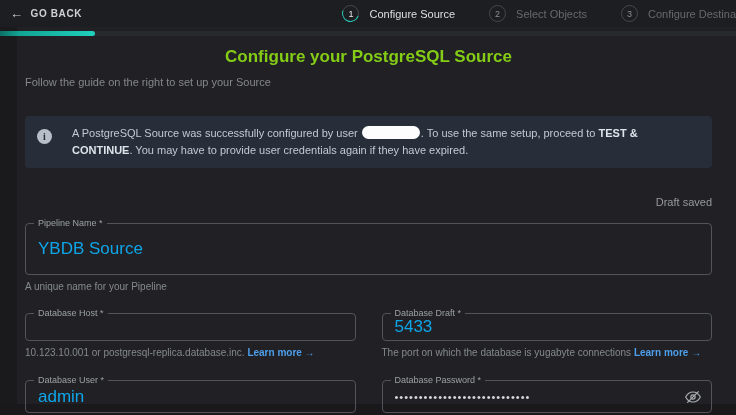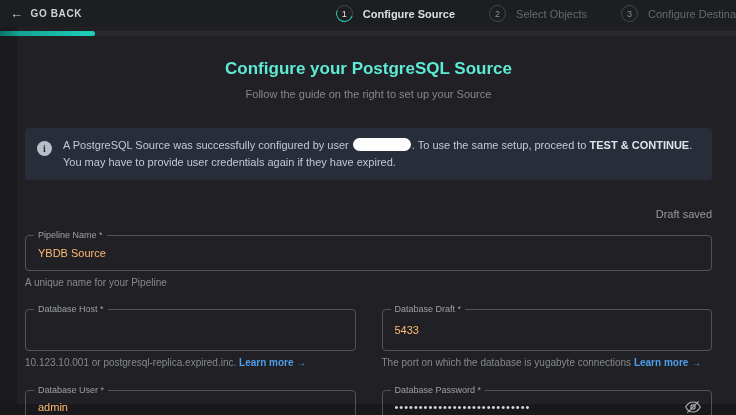--- a/index.html
+++ b/index.html
@@ -22,21 +22,21 @@
   .goback .arrow { font-size:13px; font-weight:normal; }
   .stepper { display:flex; align-items:center; height:27px; }
   .step { display:flex; align-items:center; gap:10px; margin-right:34px; }
   .step:last-child { margin-right:0; }
   .step-circle {
     position:relative; width:17px; height:17px; border-radius:50%;
     border:1px solid #45484c; display:flex; align-items:center; justify-content:center;
     font-size:9px; color:#8a8e92; flex:0 0 auto;
   }
   .step-label { font-size:11px; color:#66696d; white-space:nowrap; }
-  .step.active .step-label { color:#dddfe1; font-weight:bold; }
+  .step.active .step-label { color:#dddfe1; font-weight:normal; }
   .step.active .step-circle { color:#e8e8e8; }
   .step.active .step-circle::after {
     content:""; position:absolute; inset:-1px; border-radius:50%;
     border:1.5px solid transparent;
     border-bottom-color:#1fc9b6; border-left-color:#1fc9b6;
     transform:rotate(-25deg);
   }
   .step-clip { overflow:hidden; max-width:88px; }
   
   .page { position:absolute; top:27px; left:0; right:0; bottom:0; background:#212125; }
@@ -49,58 +49,58 @@
   .progress-track {
     position:absolute; top:4px; left:0; right:0; height:5px; background:#28292c;
   }
   .progress-fill {
     width:95px; height:100%;
     background:linear-gradient(90deg,#0d6f67 0%, #12a394 20%, #1fd0bd 100%);
     border-radius:0 3px 3px 0;
   }
   .content { position:absolute; top:9px; left:17px; right:0; bottom:0; padding:0 24px 0 8px; }
   
-  .title { margin-top:23px; text-align:center; font-size:17px; font-weight:bold; color:#5eead4; }
-  .subtitle { margin-top:9px; text-align:center; font-size:11px; color:#85878a; }
+  .title { margin-top:11px; text-align:center; font-size:17px; font-weight:bold; color:#84cc16; }
+  .subtitle { margin-top:9px; text-align:left; font-size:11px; color:#85878a; }
   
   .banner {
     margin-top:28px; background:#272e3a; border-radius:4px;
     padding:9px 14px 9px 12px; display:flex; gap:11px; align-items:flex-start;
   }
   .info-icon {
     flex:0 0 auto; width:15px; height:15px; border-radius:50%; background:#b9bfc8;
     color:#272e3a; font-size:10px; font-weight:bold; font-family:"Liberation Serif", serif;
     display:flex; align-items:center; justify-content:center; margin-top:4px;
   }
-  .banner-text { font-size:11px; line-height:1.55; color:#c3c9d2; }
+  .banner-text { font-size:11px; line-height:1.55; color:#c3c9d2;margin-left:9px; }
   .banner-text b { color:#dfe4ea; }
   .redact {
     display:inline-block; background:#fdfdfd; border-radius:7px;
     height:13px; width:58px; vertical-align:text-bottom; margin:0 1px;
   }
   
   .draft { margin-top:28px; text-align:right; font-size:11px; color:#97999c; }
   .field {
     position:relative; border:1px solid #515459; border-radius:4px;
     display:flex; align-items:center; padding:0 12px; background:transparent;
   }
   .field-label {
     position:absolute; top:-6px; left:8px; padding:0 4px; background:#212125;
     font-size:9px; color:#9ba0a5; white-space:nowrap;
   }
   .field-value {
-    font-size:11px; color:#fdba74; white-space:nowrap; overflow:hidden; width:100%;
-  }
-  .pipeline-field { margin-top:15px; height:36px; }
+    font-size:17px; color:#0ea5e9; white-space:nowrap; overflow:hidden; width:100%;
+  }
+  .pipeline-field { margin-top:15px; height:52px; }
   .helper { margin-top:6px; font-size:10px; color:#84898e; }
   .helper .learn { color:#4d9fec; font-weight:bold; cursor:pointer; }
   .grid2 { display:grid; grid-template-columns:1fr 1fr; column-gap:26px; }
   .row2 { margin-top:21px; }
   .row3 { margin-top:22px; }
-  .field-mid { height:42px; }
+  .field-mid { height:28px; }
   .field-bottom { height:33px; }
   .host-redact {
     display:inline-block; background:#fdfdfd; border-radius:8px;
     height:14px; width:168px; vertical-align:text-bottom; margin:0 1px;
   }
   .pw-value { font-size:11px; letter-spacing:1px; color:#d8d8d8; }
   .eye-btn {
     position:absolute; right:9px; top:50%; transform:translateY(-50%);
     width:18px; height:18px; color:#a9adb2; cursor:pointer;
     display:flex; align-items:center; justify-content:center; background:none; border:none;
@@ -158,21 +158,21 @@
         <span class="field-value">YBDB Source</span>
       </div>
       <div class="helper">A unique name for your Pipeline</div>
 
       <div class="grid2 row2">
         <div>
           <div class="field field-mid">
             <span class="field-label">Database Host *</span>
           </div>
           <div class="helper">
-            <span>10.123.10.001 or postgresql-replica.expired.inc. </span><span class="learn">Learn more →</span>
+            <span>10.123.10.001 or postgresql-replica.database.inc. </span><span class="learn">Learn more →</span>
           </div>
         </div>
         <div>
           <div class="field field-mid">
             <span class="field-label">Database Draft *</span>
             <span class="field-value">5433</span>
           </div>
           <div class="helper">
             <span>The port on which the database is yugabyte connections </span><span class="learn">Learn more →</span>
           </div>

